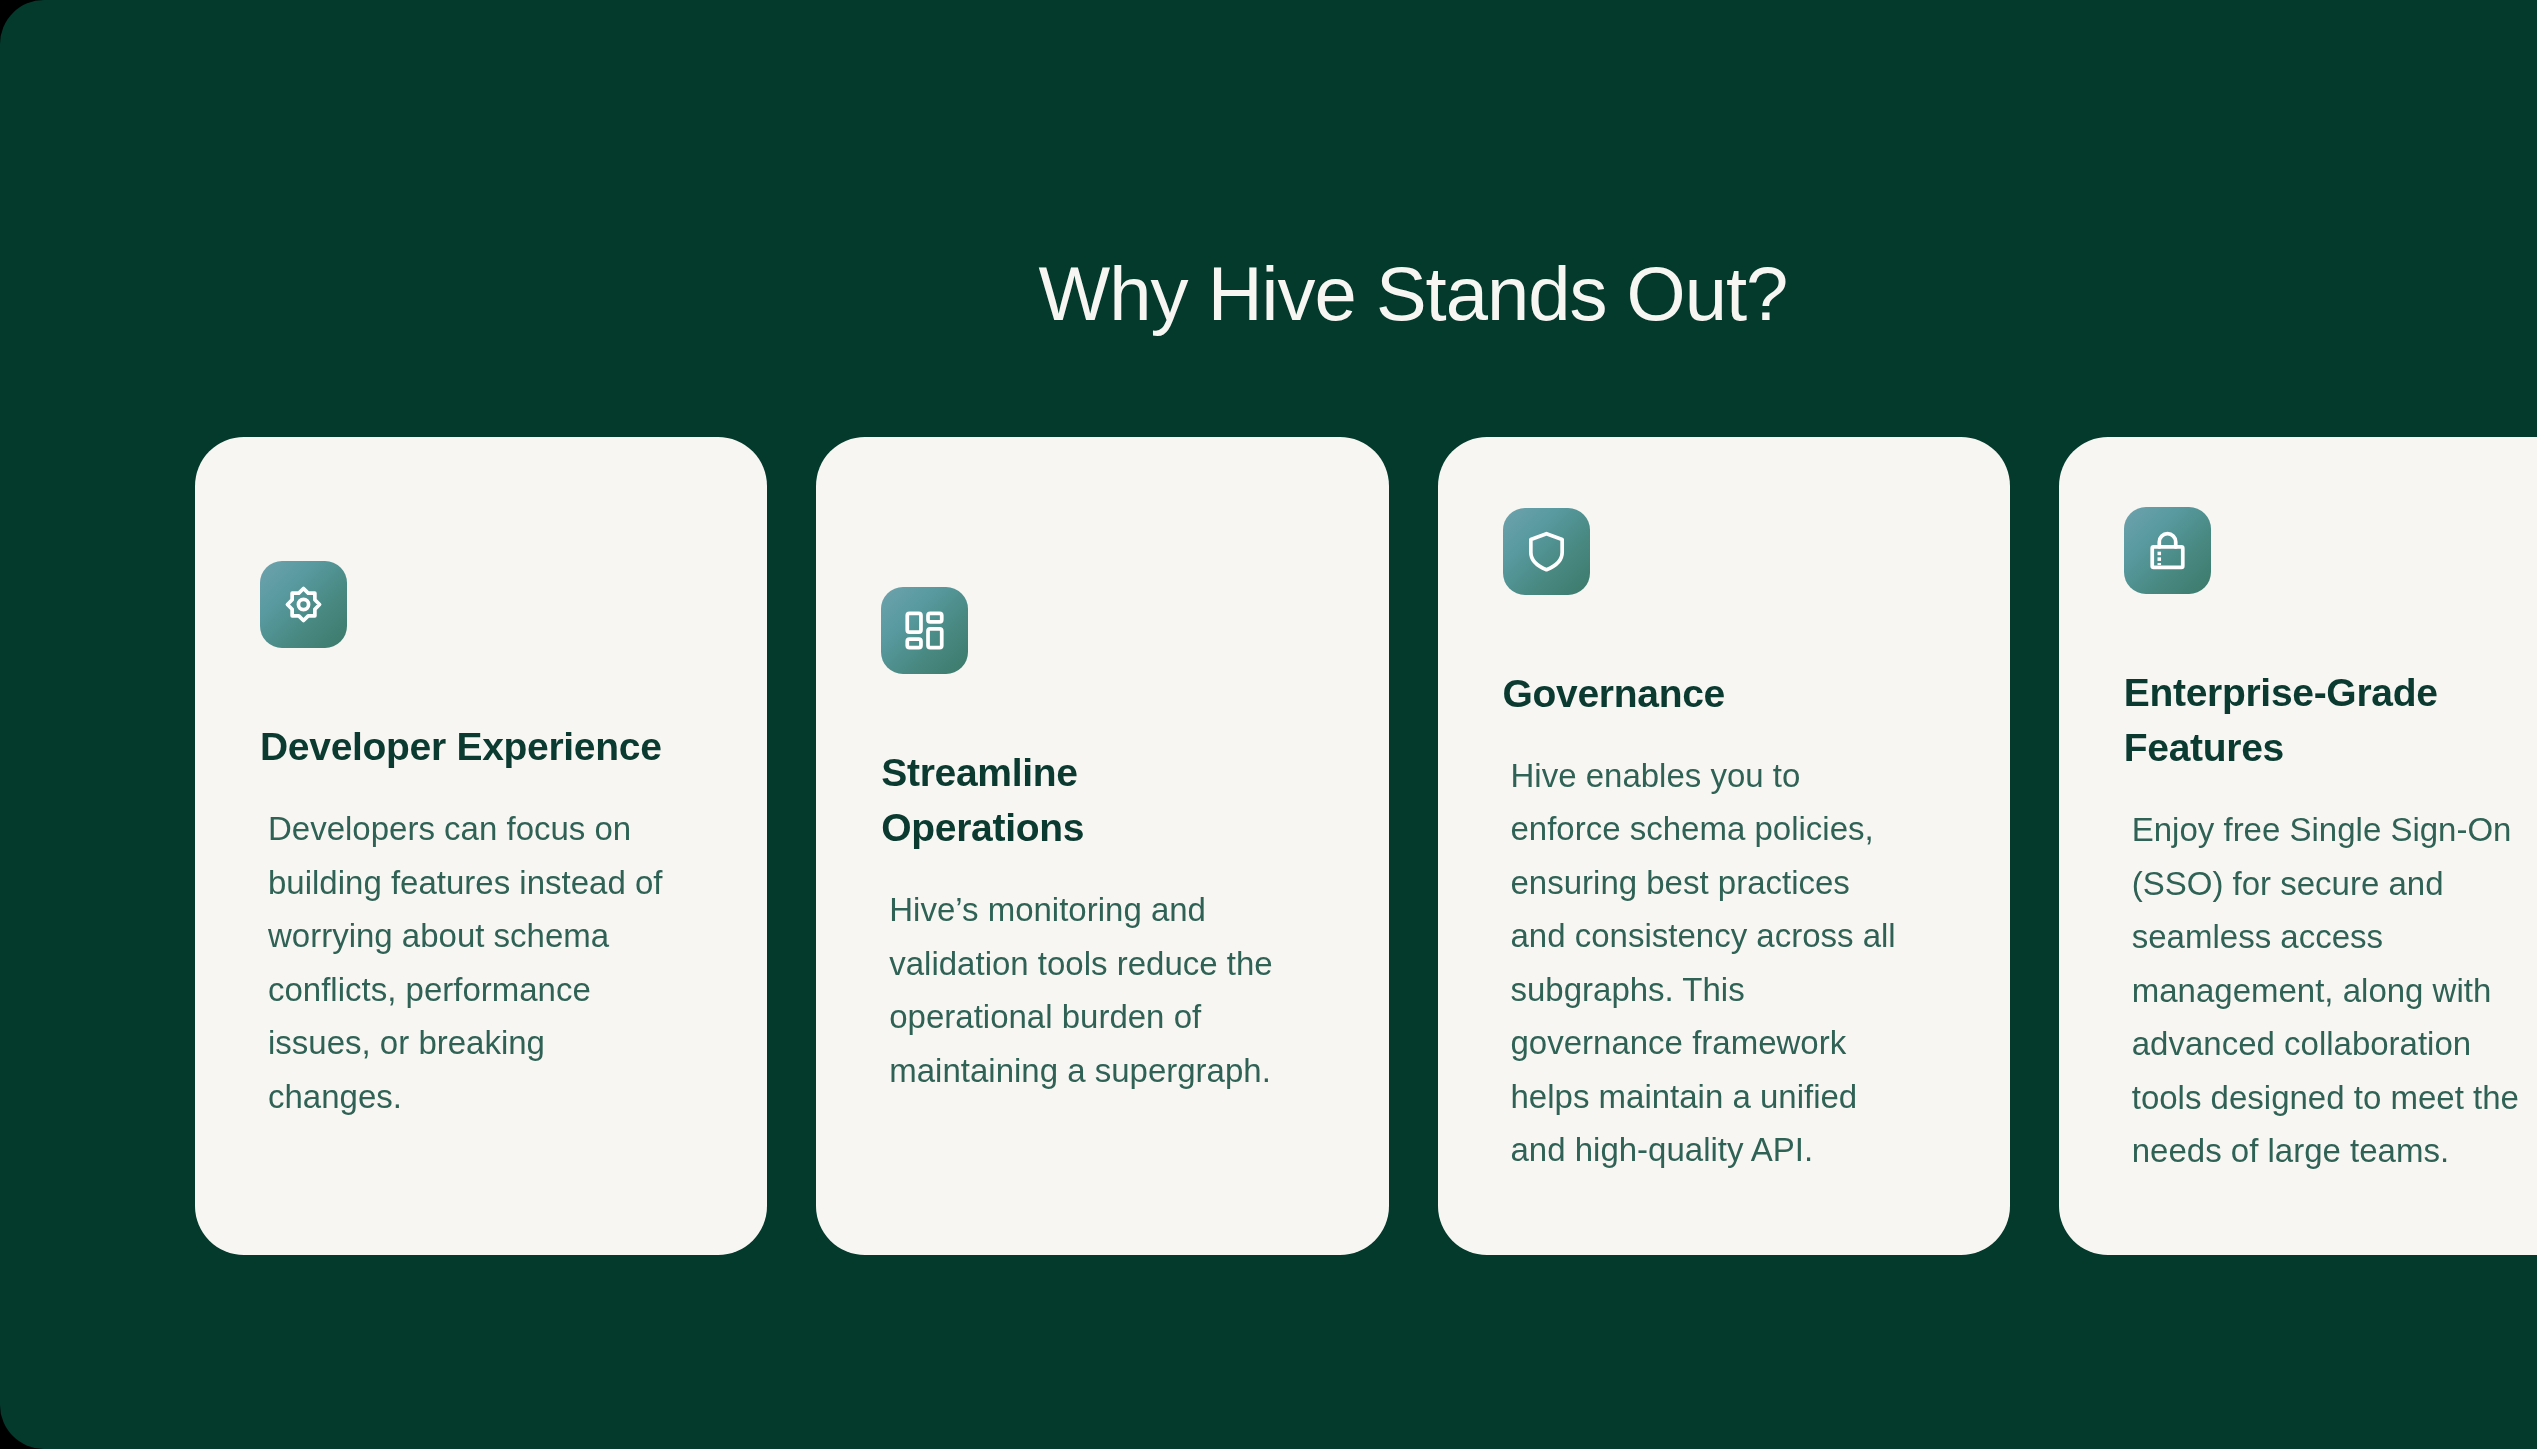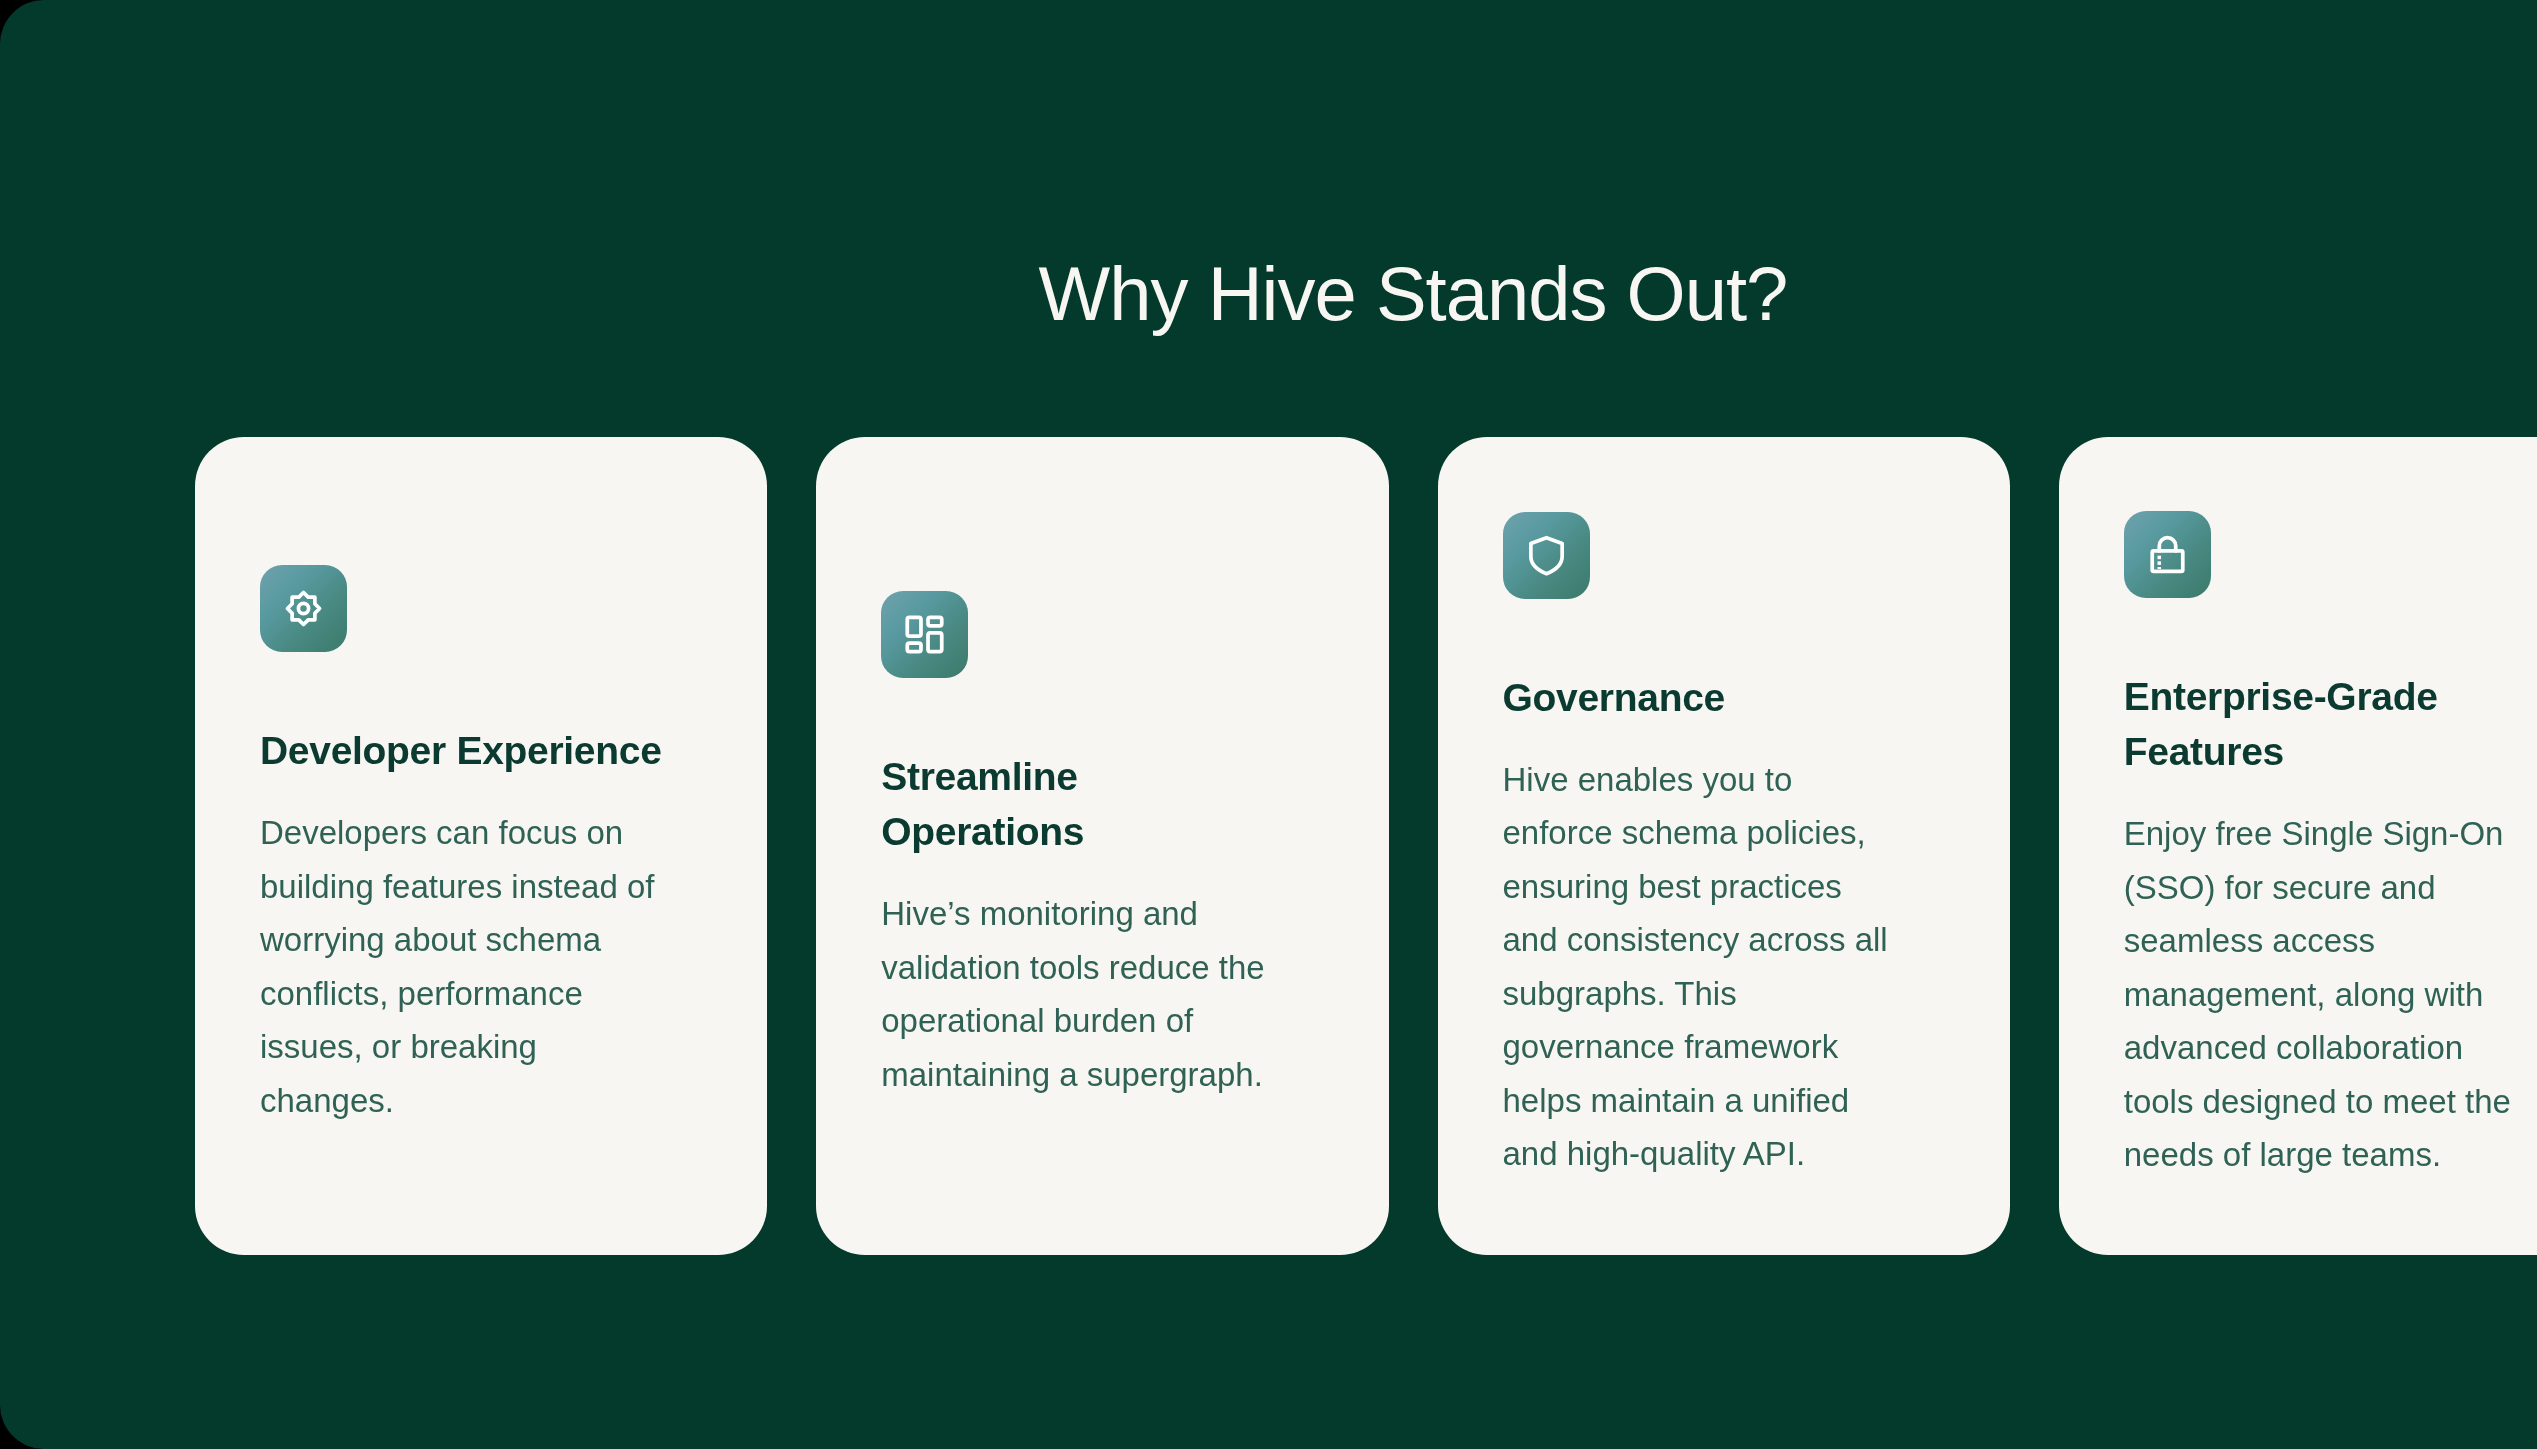--- a/index.html
+++ b/index.html
@@ -91,21 +91,21 @@
     letter-spacing: -0.3px;
     margin: 0 0 28px 0;
     max-width: 406px;
   }
 
   .card-body {
     color: #2F6255;
     font-size: 33px;
     line-height: 1.62;
     font-weight: 400;
-    margin: 0;
+    margin: 8px;
     max-width: 401px;
   }
 </style>
 </head>
 <body>
 
 <div class="page">
 
   <h2 class="section-title">Why Hive Stands Out?</h2>
 

